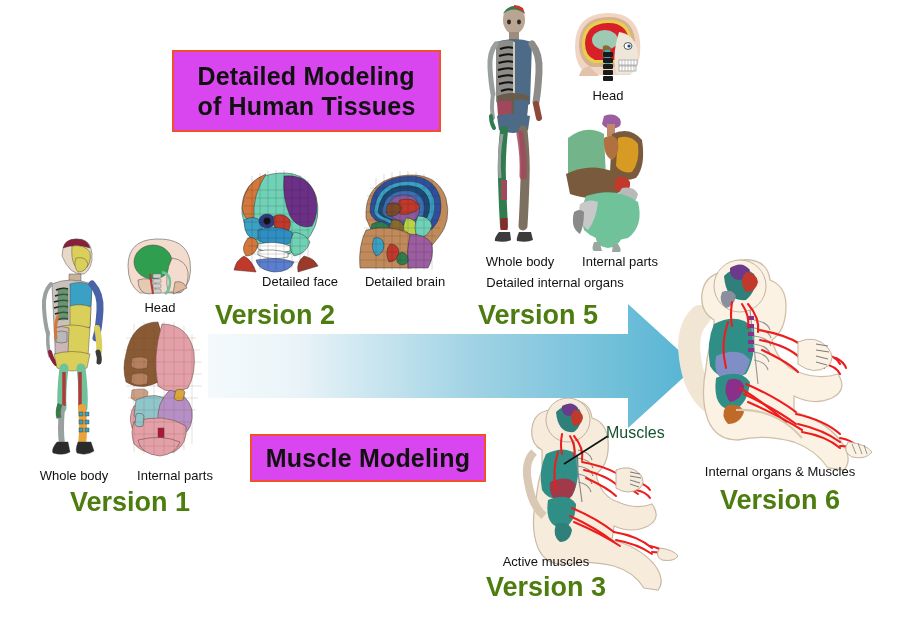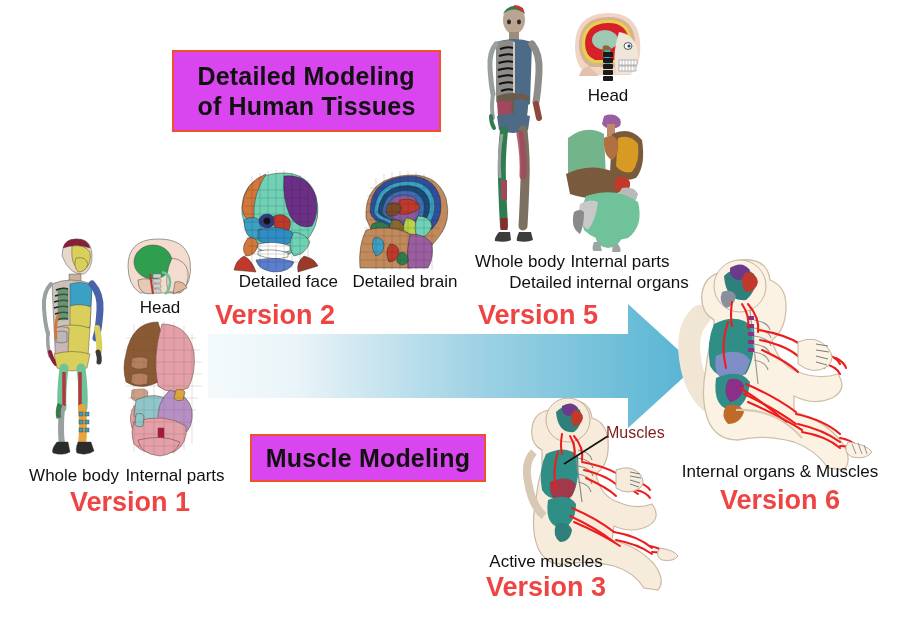--- a/index.html
+++ b/index.html
@@ -3,29 +3,29 @@
 <meta charset="utf-8">
 <style>
   html,body{margin:0;padding:0;}
   body{
     width:900px;height:627px;background:#ffffff;
     font-family:"Liberation Sans", sans-serif;
     color:#000;overflow:hidden;position:relative;
   }
   #stage{position:absolute;left:0;top:0;width:900px;height:627px;}
   .abs{position:absolute;}
-  .cap{font-size:17px;line-height:20px;text-align:center;color:#111;white-space:nowrap;}
-  .ver{font-size:27px;line-height:30px;font-weight:bold;text-align:center;white-space:nowrap;color:#ef4444;}
+  .cap{font-size:13px;line-height:20px;text-align:center;color:#111;white-space:nowrap;}
+  .ver{font-size:27px;line-height:30px;font-weight:bold;text-align:center;white-space:nowrap;color:#4d7c0f;}
   .callout{
     border:2px solid #f2502a;background:#d946ef;
     display:flex;align-items:center;justify-content:center;
     text-align:left;font-weight:bold;color:#111;
   }
   .callout .t1{font-size:25px;line-height:30px;letter-spacing:.2px;}
-  .leader-label{font-size:16px;white-space:nowrap;color:#7f1d1d;}
+  .leader-label{font-size:16px;white-space:nowrap;color:#14532d;}
   svg{display:block;overflow:visible;}
 </style>
 </head>
 <body>
 
 <div id="stage">
 
   <svg class="abs" style="left:480px;top:4px;" width="70" height="250" viewBox="0 0 70 250">
     <g>
 
@@ -133,21 +133,21 @@
       <path d="M14 100 q6 -4 10 0 q0 14 -4 22 q-10 -6 -6 -22z" fill="#8a8a8a"></path>
 
       <path d="M36 122 q14 -4 26 2 q-2 10 -14 12 q-14 -2 -12 -14z" fill="#6fc29a"></path>
       <path d="M34 130 q-3 8 0 9 l8 0 q-2 -6 -1 -9z" fill="#9aa7a0"></path>
       <path d="M58 132 q4 6 2 8 l-8 0 q1 -5 0 -8z" fill="#9aa7a0"></path>
     </g>
   </svg>
 
   <div class="abs cap" style="left:470px;top:252px;width:100px;">Whole body</div>
   <div class="abs cap" style="left:560px;top:252px;width:120px;">Internal parts</div>
-  <div class="abs cap" style="left:494px;top:273px;width:210px;">Detailed internal organs</div>
+  <div class="abs cap" style="left:450px;top:273px;width:210px;">Detailed internal organs</div>
 
   <div class="abs callout" style="left:172px;top:50px;width:265px;height:78px;">
     <div>
       <div class="t1">Detailed Modeling</div>
       <div class="t1">of Human Tissues</div>
     </div>
   </div>
 
   <svg class="abs" style="left:218px;top:168px;" width="112" height="104" viewBox="0 0 112 104">
     <g stroke="#2b2b2b" stroke-width=".45">

